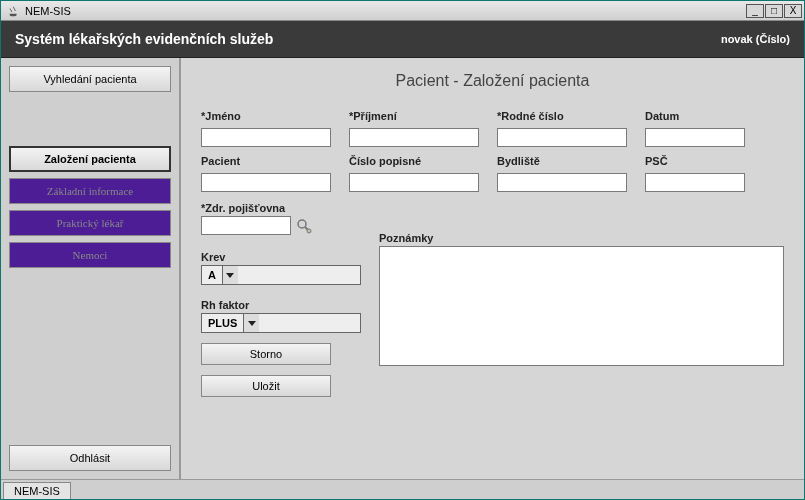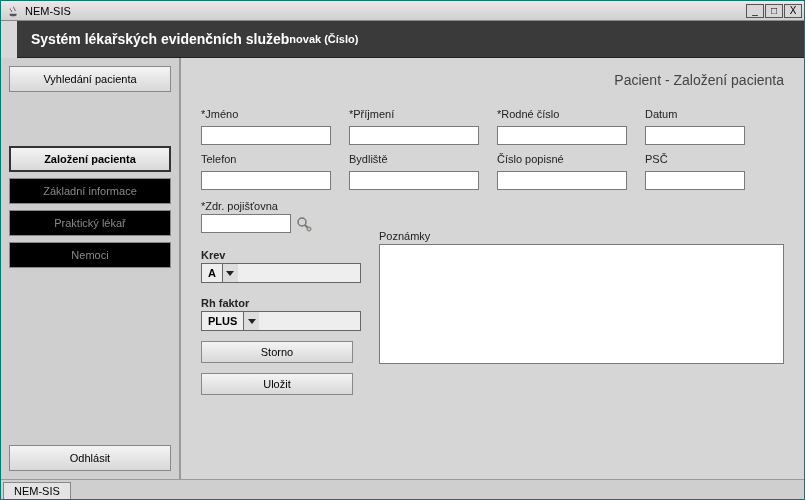--- a/index.html
+++ b/index.html
@@ -42,24 +42,23 @@
     text-align:center;
     margin-left:1px;
     font-family:Arial;
     cursor:default;
   }
   .header {
     background: #3a3a3a;
     color: #fff;
     padding: 10px 14px;
     display:flex;
-    justify-content: flex-start;
+    justify-content: space-between;
     align-items:center;
     border-bottom:1px solid #222;
-    margin-left:16px;
   }
   .header .subtitle { font-size: 14px; font-weight:bold;}
   .header .user { font-size: 11px; font-weight:bold;}
   .body {
     flex:1;
     display:flex;
     background:#d6d6d6;
   }
   .sidebar {
     width: 180px;
@@ -82,41 +81,42 @@
     cursor:pointer;
   }
   .nav-btn.active {
     border:1px solid #333;
     box-shadow:0 0 0 1px #333 inset;
     font-weight:bold;
     margin-top:48px;
   }
   .nav-btn.disabled {
     color:#888;
-    background:#000000;
+    background:#4c1d95;
+    font-family:Liberation Serif, serif;
   }
   .main {
     flex:1;
     padding:14px 20px 10px 20px;
     background:#d6d6d6;
     position:relative;
   }
   .page-title {
-    text-align:right;
-    font-size:14px;
+    text-align:center;
+    font-size:16px;
     color:#444;
     margin-bottom:20px;
   }
   .form-grid {
     display:grid;
     grid-template-columns: 130px 130px 130px 100px;
     column-gap:18px;
     row-gap:4px;
   }
-  .fld-label { font-size:11px; font-weight:normal; color:#222; padding-bottom:2px;}
+  .fld-label { font-size:11px; font-weight:bold; color:#222; padding-bottom:2px;}
   .fld-input {
     width:100%;
     height:19px;
     border:1px solid #7a7a7a;
     background:#fff;
     padding:1px 3px;
     font-size:11px;
   }
   .row2 { margin-top:8px; }
   .lower {
@@ -143,21 +143,21 @@
     display:flex;align-items:center;
     border:1px solid #666;background:#eee;height:20px;
   }
   .combo .val{padding:0 6px;font-size:11px;font-weight:bold;}
   .combo .arrow{
     width:16px;height:18px;border-left:1px solid #666;
     display:flex;align-items:center;justify-content:center;background:#ddd;
   }
   .combo .arrow::after{content:"";border-left:4px solid transparent;border-right:4px solid transparent;border-top:5px solid #222;}
   .form-btn{
-    display:block;width:152px;margin-top:10px;
+    display:block;width:130px;margin-top:10px;
     background:linear-gradient(#f4f4f4,#d8d8d8);
     border:1px solid #888;padding:4px 8px;text-align:center;font-size:11px;cursor:pointer;
   }
   .notes-col{flex:1;min-width:300px;}
   .notes{
     width:100%;height:120px;border:1px solid #7a7a7a;background:#fff;resize:none;font-size:11px;padding:2px;
   }
   .bottom-tabs{
     height:20px;background:#cfcfcf;border-top:1px solid #999;
     display:flex;align-items:flex-end;padding-left:2px;
@@ -212,23 +212,23 @@
         <div class="fld-label">*Rodné číslo</div>
         <div class="fld-label">Datum</div>
 
         <input class="fld-input" value="" style="">
         <input class="fld-input" value="" style="">
         <input class="fld-input" value="" style="">
         <input class="fld-input" value="" style="">
       </div>
 
       <div class="form-grid row2">
-        <div class="fld-label">Telefon</div>
+        <div class="fld-label">Pacient</div>
+        <div class="fld-label">Číslo popisné</div>
         <div class="fld-label">Bydliště</div>
-        <div class="fld-label">Číslo popisné</div>
         <div class="fld-label">PSČ</div>
 
         <input class="fld-input" value="" style="">
         <input class="fld-input" value="" style="">
         <input class="fld-input" value="" style="">
         <input class="fld-input" value="" style="">
       </div>
 
       <div class="lower">
         <div class="left-col">

